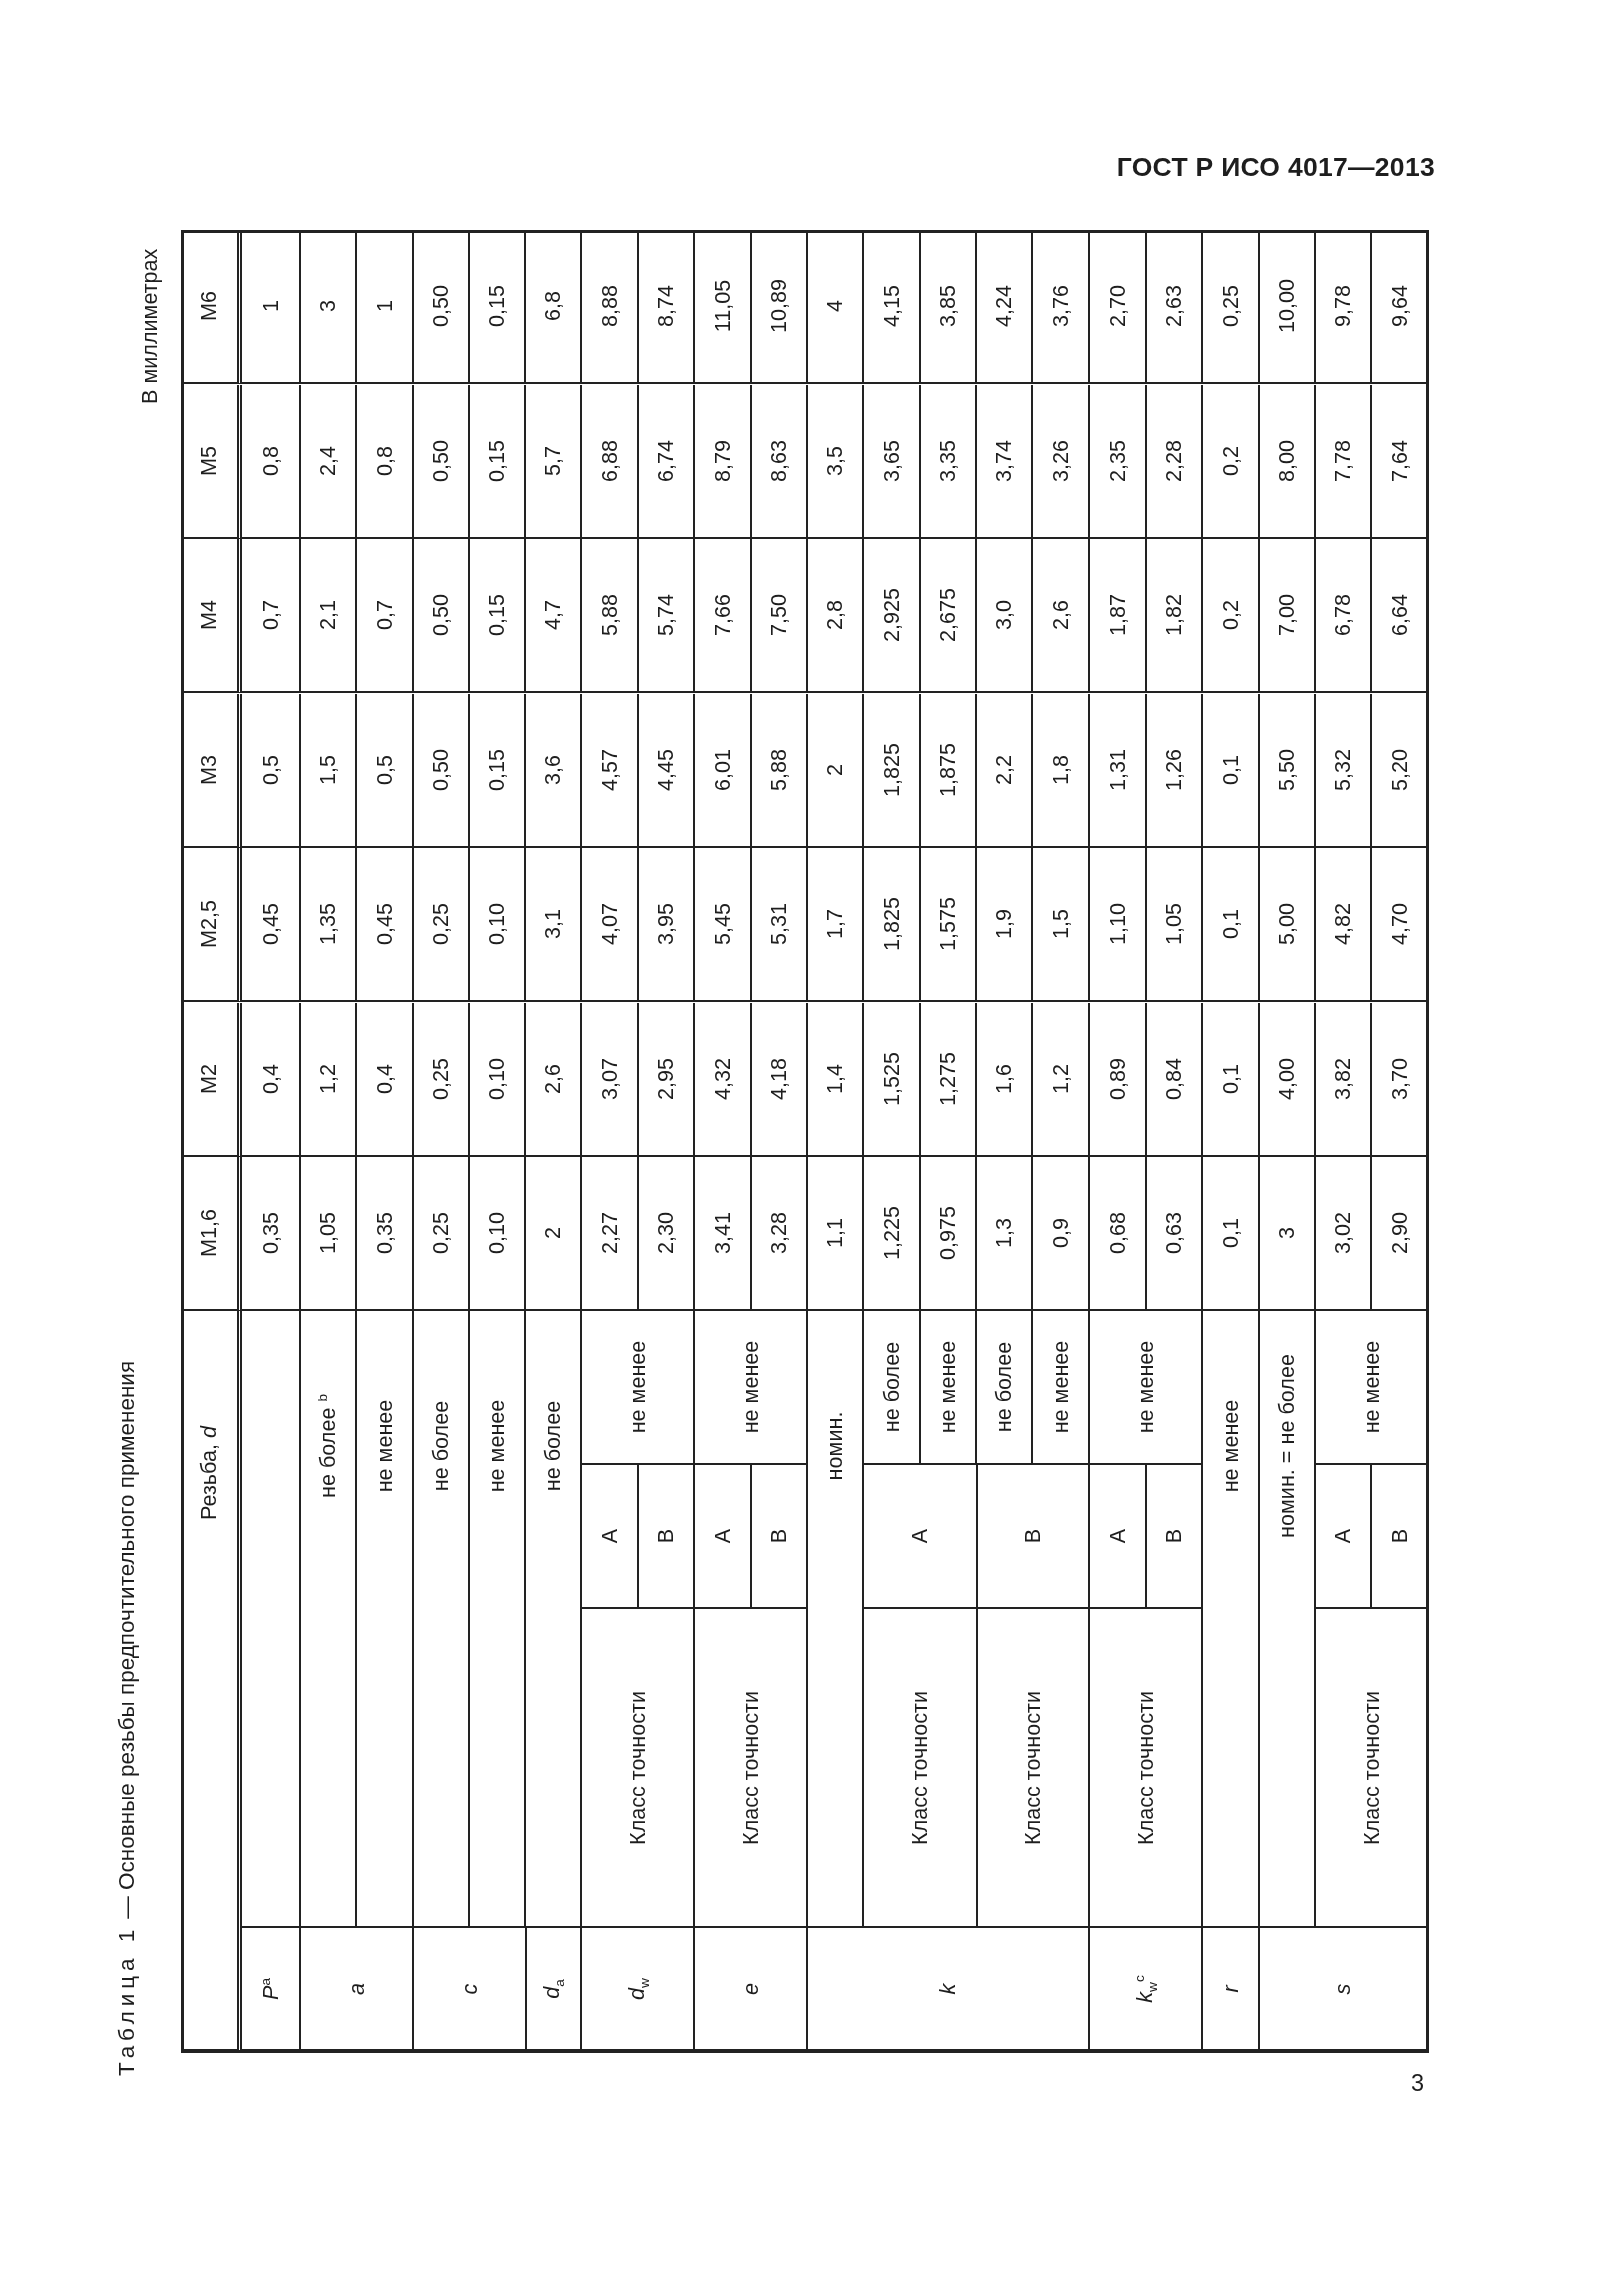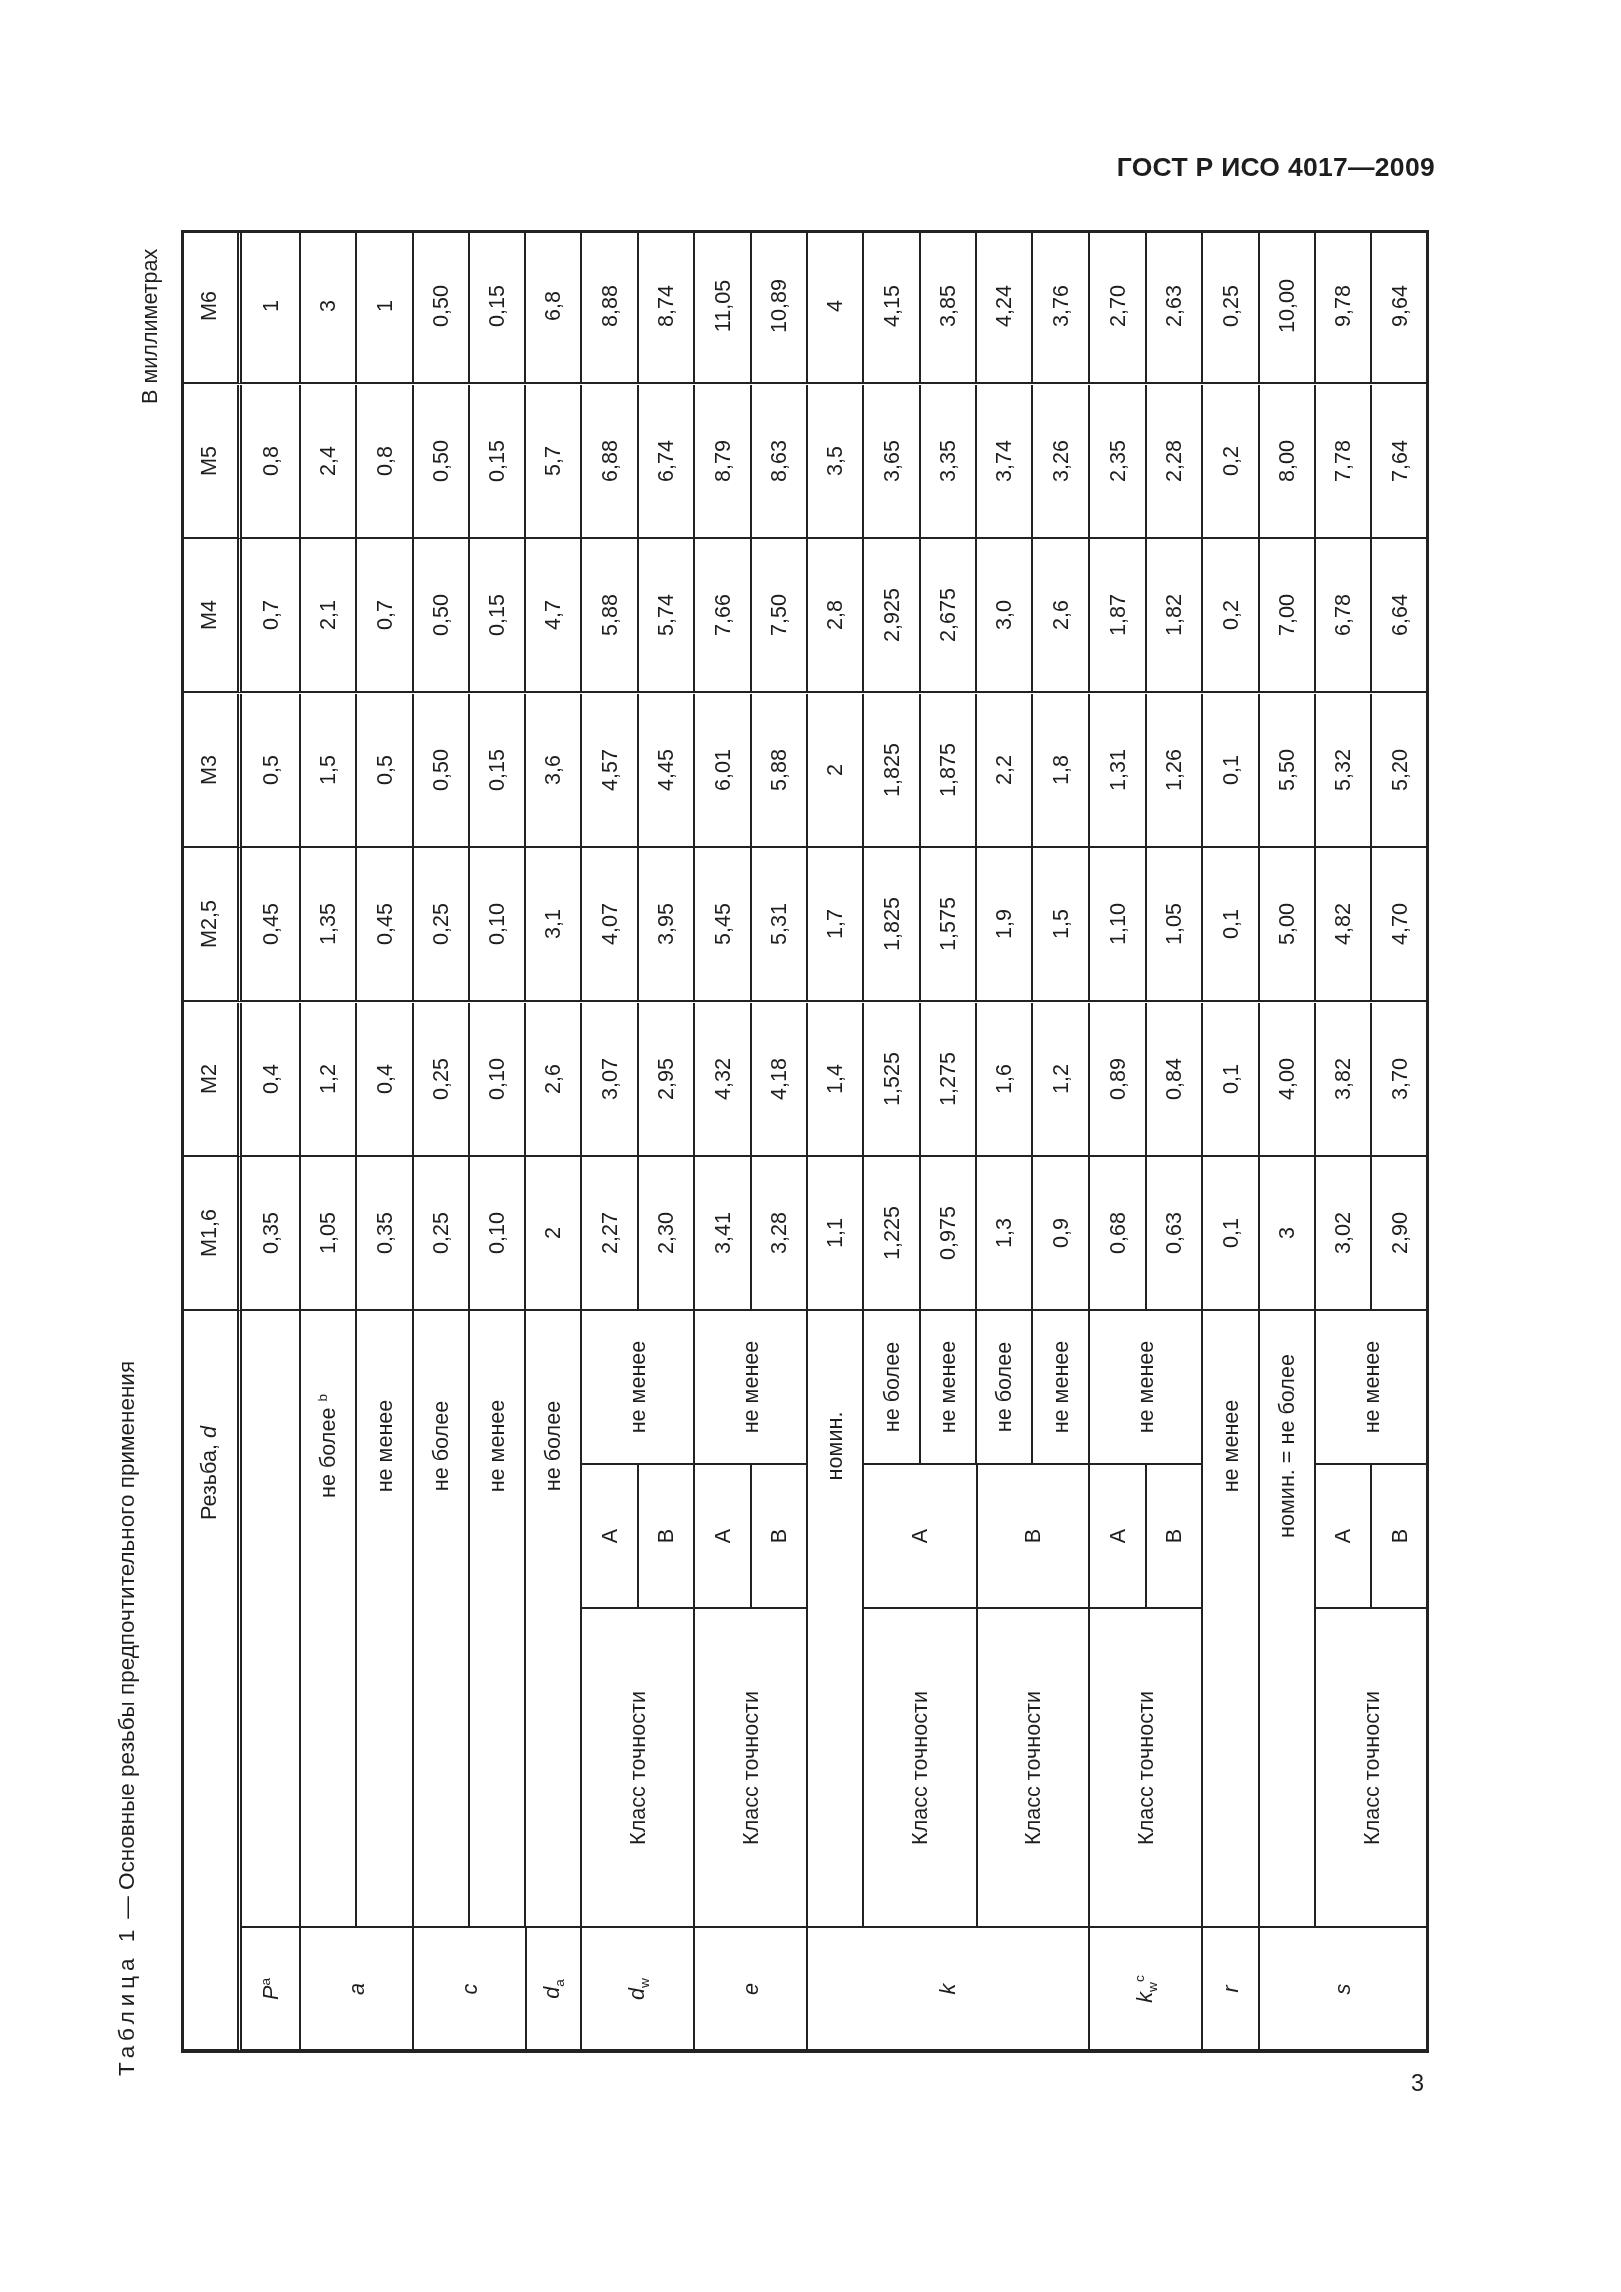--- a/index.html
+++ b/index.html
@@ -12,21 +12,21 @@
   .page-num{position:absolute;left:1411px;top:2070px;font-size:23.5px;}
   .cell{position:absolute;box-sizing:border-box;border:0 solid #222;}
   .cell .t{position:absolute;left:50%;top:50%;transform:translate(-50%,-50%) rotate(-90deg);white-space:nowrap;font-size:21.6px;}
   .tbl-frame{position:absolute;left:181px;top:230px;width:1248px;height:1823px;border:3.9px solid #222;box-sizing:border-box;}
   i.sym{font-style:italic;}
   sup,sub{font-size:13.7px;}
 </style>
 </head>
 <body>
 
-<div class="doc-id">ГОСТ Р ИСО 4017—2009</div>
+<div class="doc-id">ГОСТ Р ИСО 4017—2013</div>
 
 <div class="vt caption"><span class="sp">Таблица 1</span><span> — Основные резьбы предпочтительного применения</span></div>
 
 <div class="vt units">В миллиметрах</div>
 
 <div class="page-num">3</div>
 
 <div id="tbl">
     <div class="cell" style="left: 181px; top: 1311px; width: 61px; height: 740px; border-width: 0px 5.9px 2px 0px; border-right-style: double;">
       <span class="t" style="top: 22%;">Резьба, <i class="sym">d</i></span>

